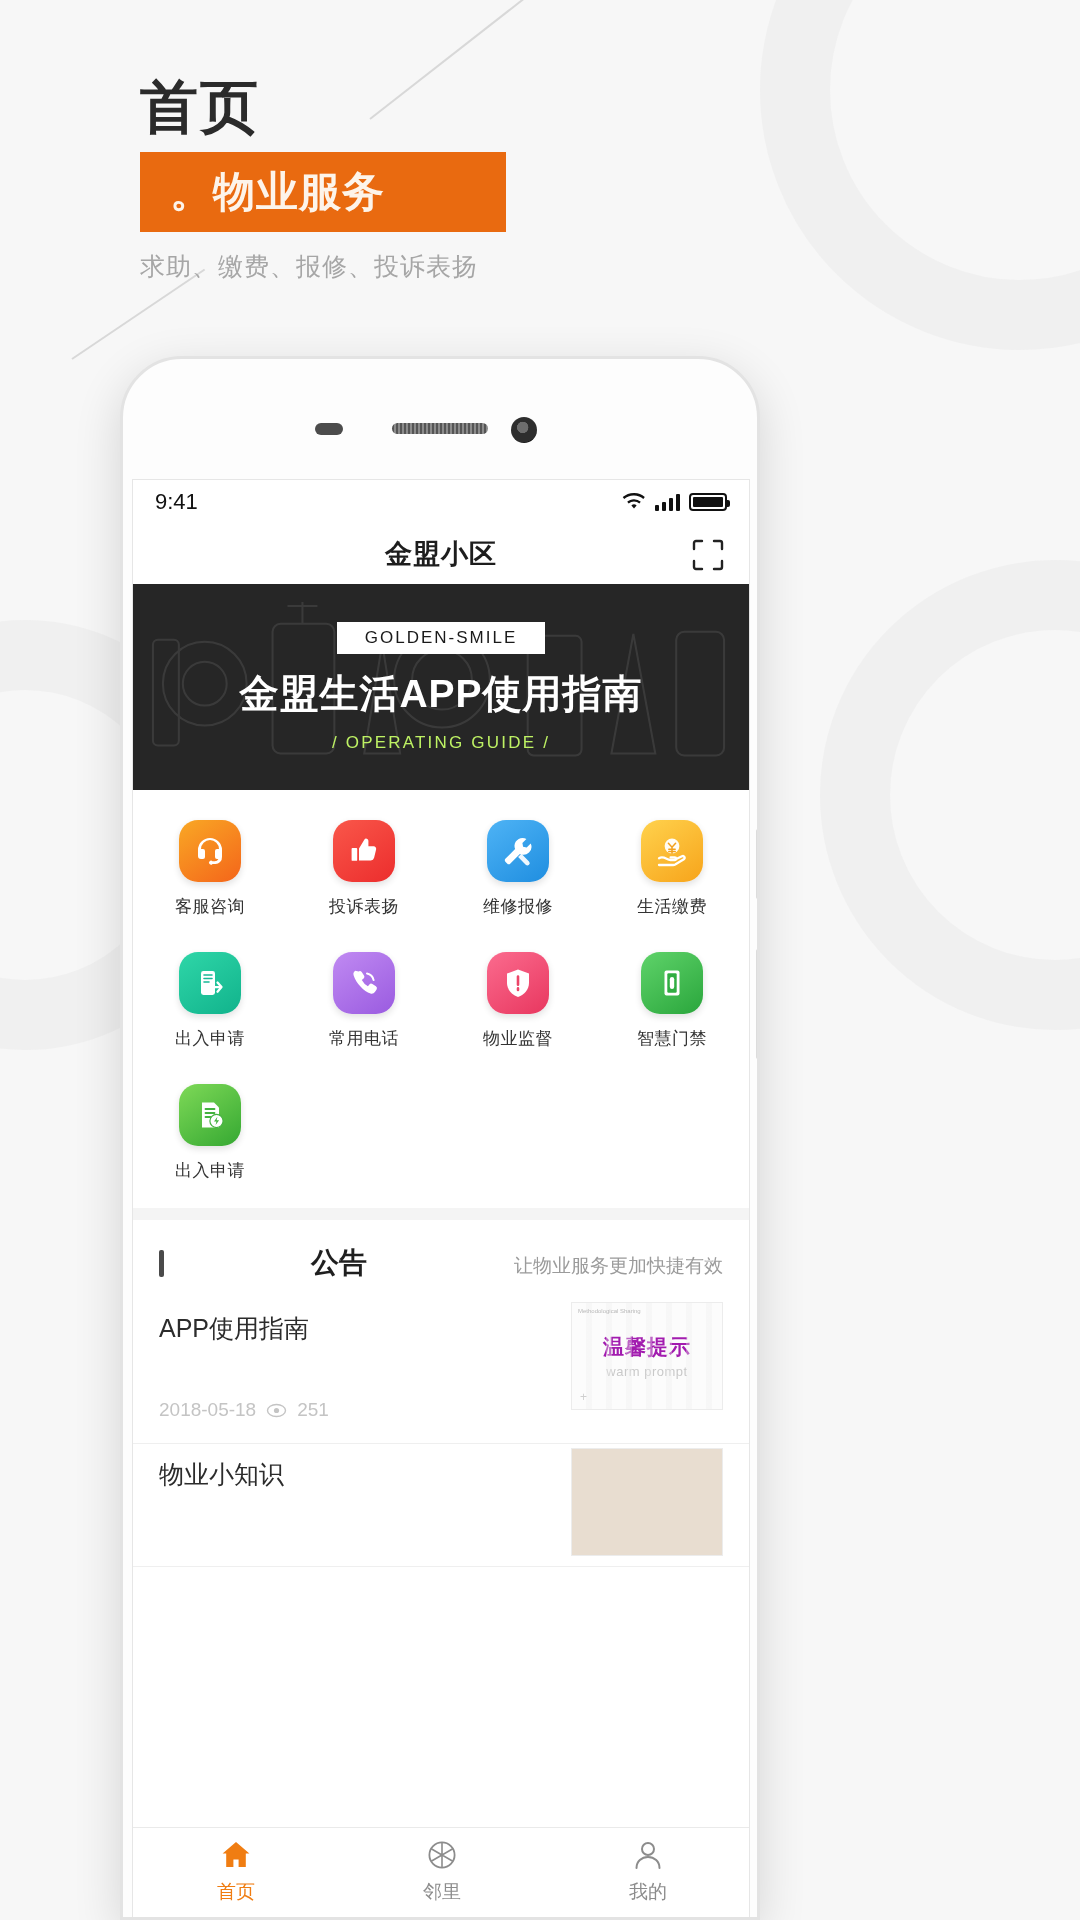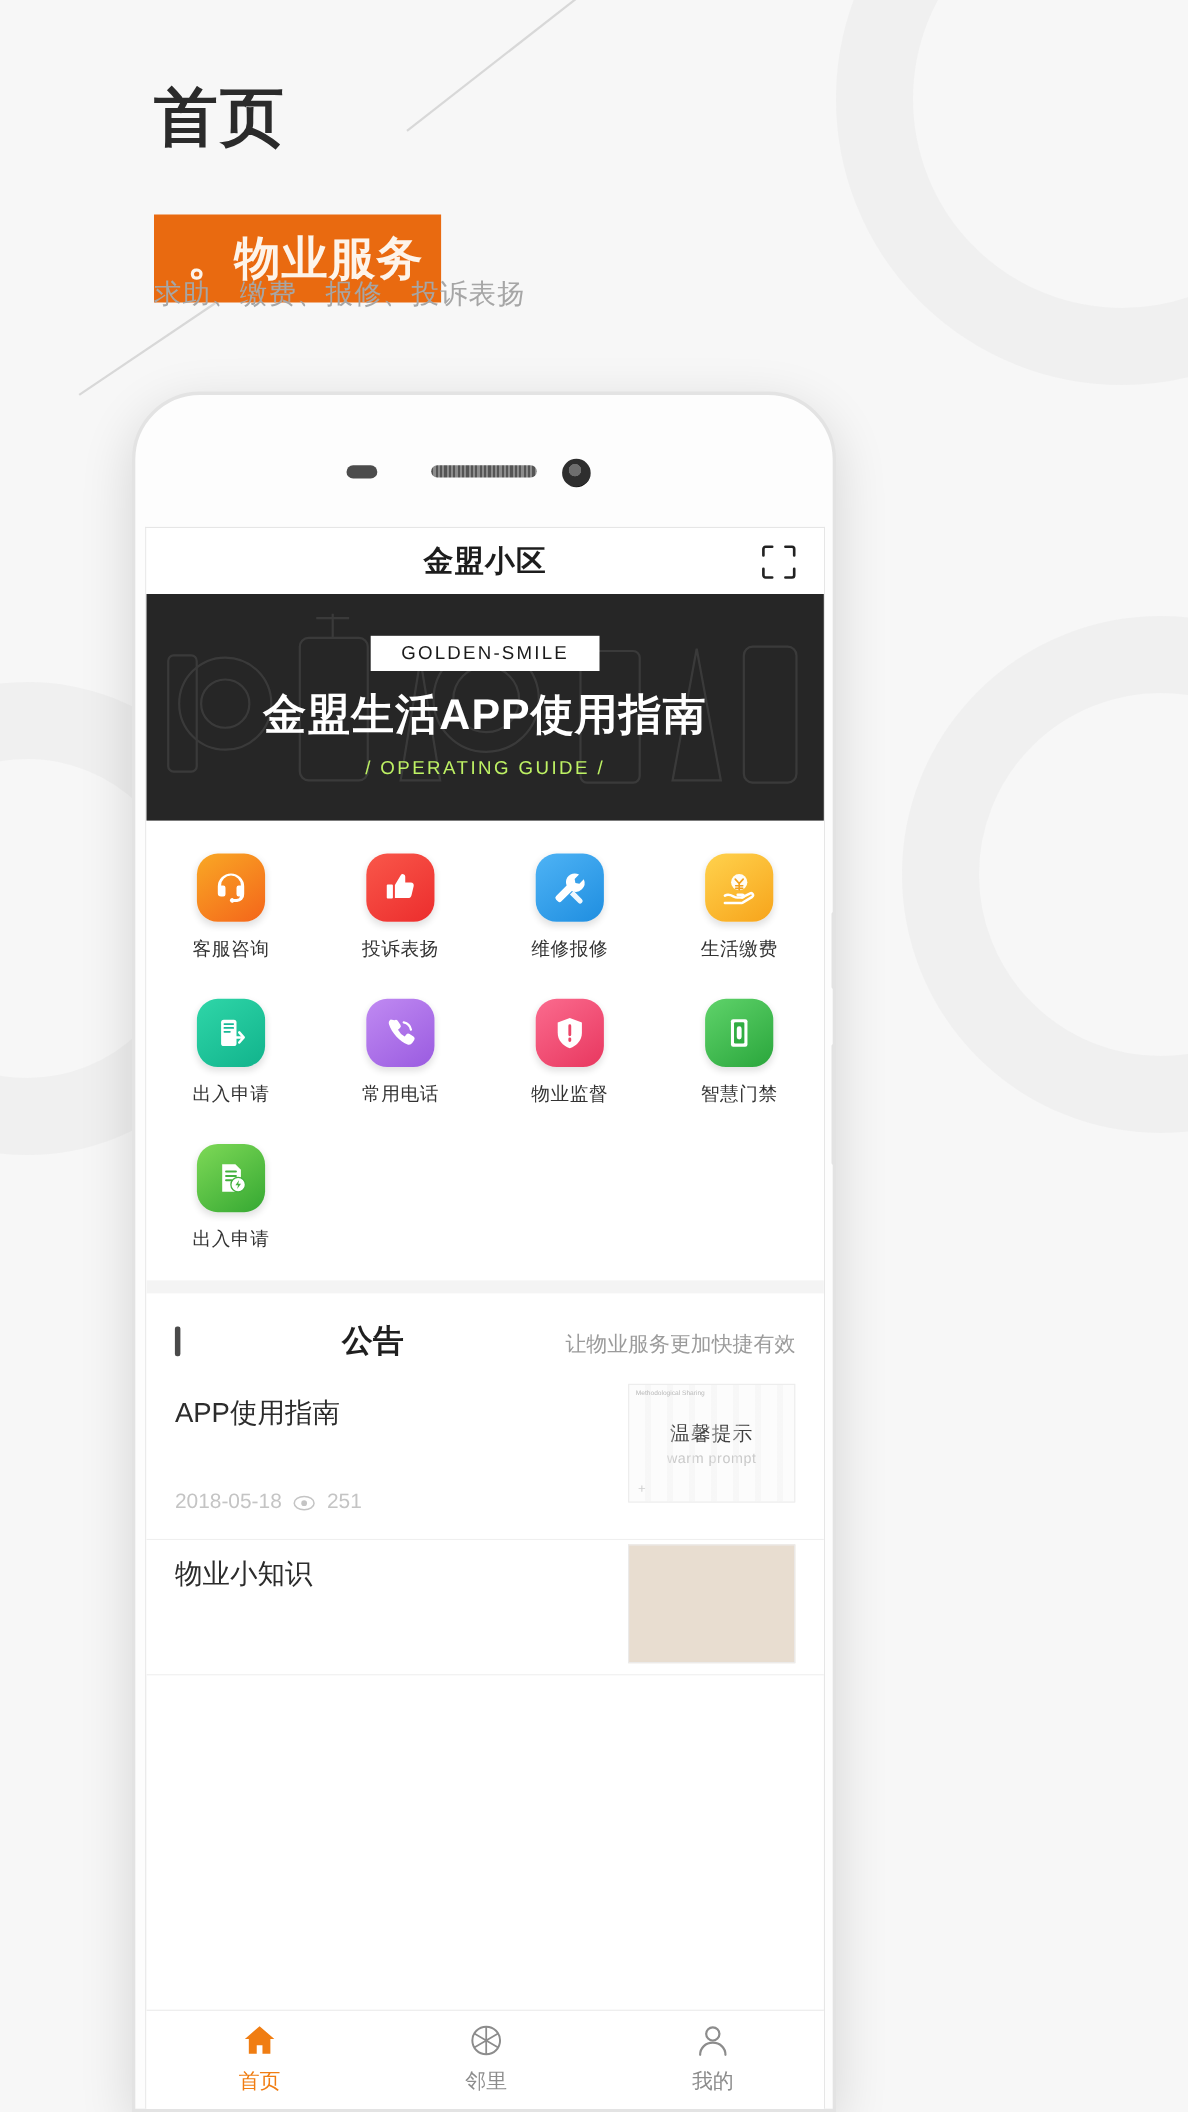--- a/index.html
+++ b/index.html
@@ -26,23 +26,23 @@
 
   
   .poster { position:absolute; left:0; top:0; width:1080px; }
   .poster-title {
     position:absolute; left:140px; top:78px;
     font-size:58px; font-weight:bold; color:#2b2b2b;
     letter-spacing:2px; line-height:1;
   }
   .poster-band {
     position:absolute; left:140px; top:152px;
-    width:261px; height:80px;
+    width:366px; height:80px;
     background:#e96a10;
-    display:flex; align-items:center;margin-top:43px;
+    display:flex; align-items:center;
   }
   .poster-band-text {
     color:#fdf4ea; font-size:42px; font-weight:bold;
     letter-spacing:1px; padding-left:30px;
   }
   .poster-sub {
     position:absolute; left:140px; top:250px;
     font-size:25px; color:#a6a6a6; letter-spacing:1px;
   }
 
@@ -167,21 +167,21 @@
   .ni-left { flex:1; display:flex; flex-direction:column; justify-content:space-between; padding-top:10px; }
   .ni-title { font-size:25px; color:#2c2c2c; }
   .ni-meta { display:flex; align-items:center; gap:10px; font-size:19px; color:#c4c4c4; margin-top:54px; }
   .ni-meta svg { width:21px; height:15px; }
   .ni-thumb {
     width:152px; height:108px; border:1px solid #ececec; background:#fcfcfc;
     position:relative; overflow:hidden; flex:none;
     display:flex; flex-direction:column; align-items:center; justify-content:center;
   }
   .nt-tag { position:absolute; left:6px; top:5px; font-size:6px; color:#b9b9b9; line-height:1.25; }
-  .nt-main { font-size:18px; font-weight:normal; color:#404040; letter-spacing:1px; }
+  .nt-main { font-size:21px; font-weight:bold; color:#a21caf; letter-spacing:1px; }
   .nt-en { font-size:13px; color:#c9c9c9; margin-top:3px; letter-spacing:.5px; }
   .nt-plus { position:absolute; left:8px; bottom:5px; font-size:12px; color:#cfcfcf; }
   .nt-stripes { position:absolute; inset:0; opacity:.35;
     background:repeating-linear-gradient(90deg,transparent 0 14px,#eeeeee 14px 20px); }
   .notice-item2 { padding-bottom:10px; }
   .ni-thumb2 { background:#e8ddd0; }
 
   
   .tabbar {
     position:absolute; left:0; bottom:0; width:618px; height:96px;
@@ -212,20 +212,39 @@
 
 <div class="phone">
   <div class="phone-sensor"></div>
   <div class="phone-speaker"></div>
   <div class="phone-camera"></div>
   <div class="side-btn" style="top:470px; height:70px;"></div>
   <div class="side-btn" style="top:590px; height:110px;"></div>
 
   <div class="screen">
 
+    <div class="statusbar">
+      <div class="sb-time">9:41</div>
+      <div class="sb-icons">
+        <svg class="ic-wifi" viewBox="0 0 24 18">
+          <path d="M12 15.6l2.6-3.2a4 4 0 0 0-5.2 0L12 15.6z" fill="#111"></path>
+          <path d="M12 8.6c2 0 3.9.7 5.3 2l1.5-1.8A10.4 10.4 0 0 0 12 6.2c-2.6 0-5 .9-6.8 2.6l1.5 1.8a7.9 7.9 0 0 1 5.3-2z" fill="#111"></path>
+          <path d="M12 2.4c3.6 0 6.9 1.3 9.3 3.5l1.5-1.8A15.9 15.9 0 0 0 12 0C7.6 0 3.6 1.6.7 4.1l1.5 1.8A13.9 13.9 0 0 1 12 2.4z" fill="#111"></path>
+        </svg>
+        <span class="ic-signal">
+            <i></i>
+            <i></i>
+            <i></i>
+            <i></i>
+          </span>
+        <span class="ic-batt">
+            <span></span>
+          </span>
+      </div>
+    </div>
 
     <div class="navbar">
       <div class="navbar-title">金盟小区</div>
       <svg class="scan-btn" viewBox="0 0 34 34">
         <g fill="none" stroke="#222" stroke-width="2.4" stroke-linecap="round">
           <path d="M3 11V5a2 2 0 0 1 2-2h6"></path>
           <path d="M23 3h6a2 2 0 0 1 2 2v6"></path>
           <path d="M31 23v6a2 2 0 0 1-2 2h-6"></path>
           <path d="M11 31H5a2 2 0 0 1-2-2v-6"></path>
         </g>

